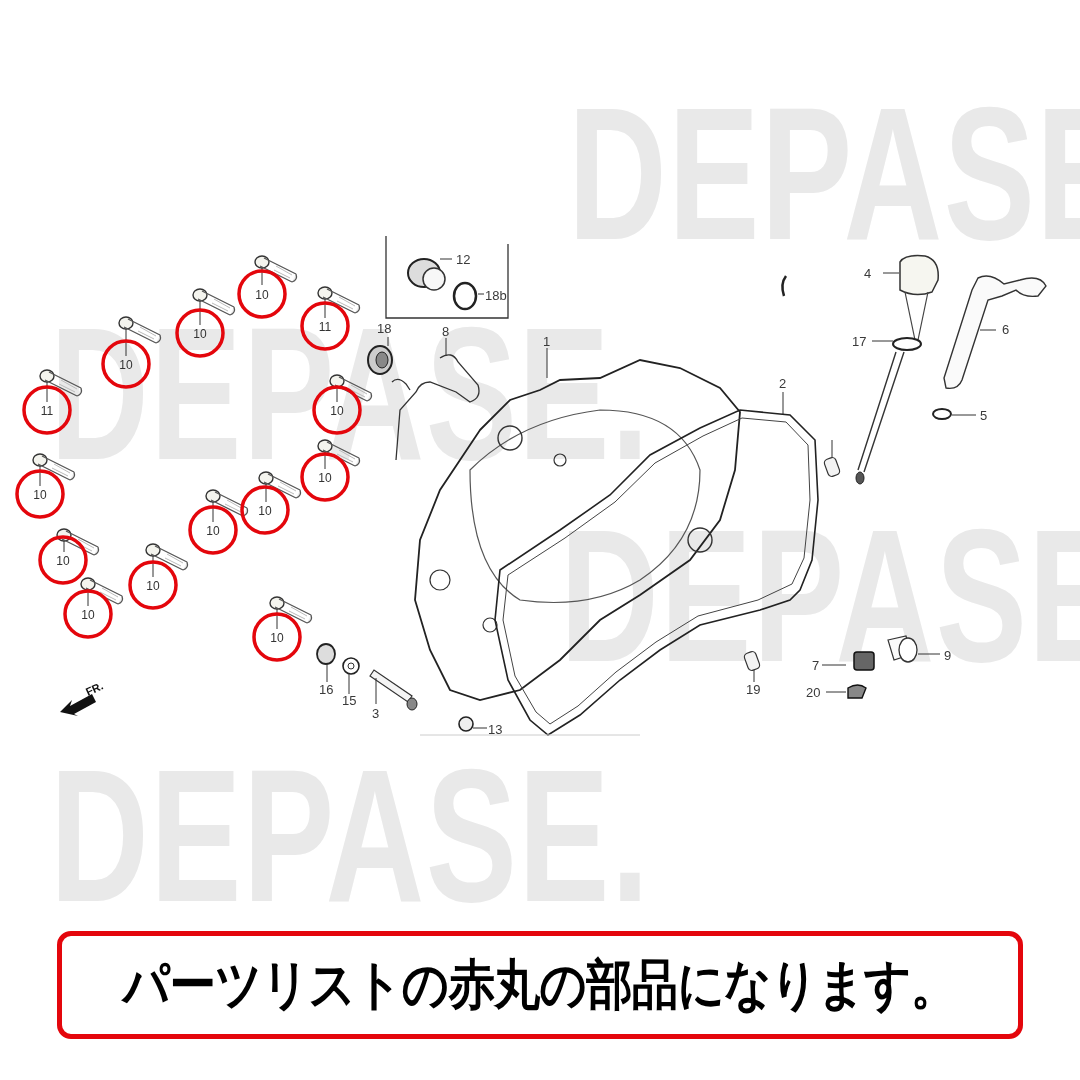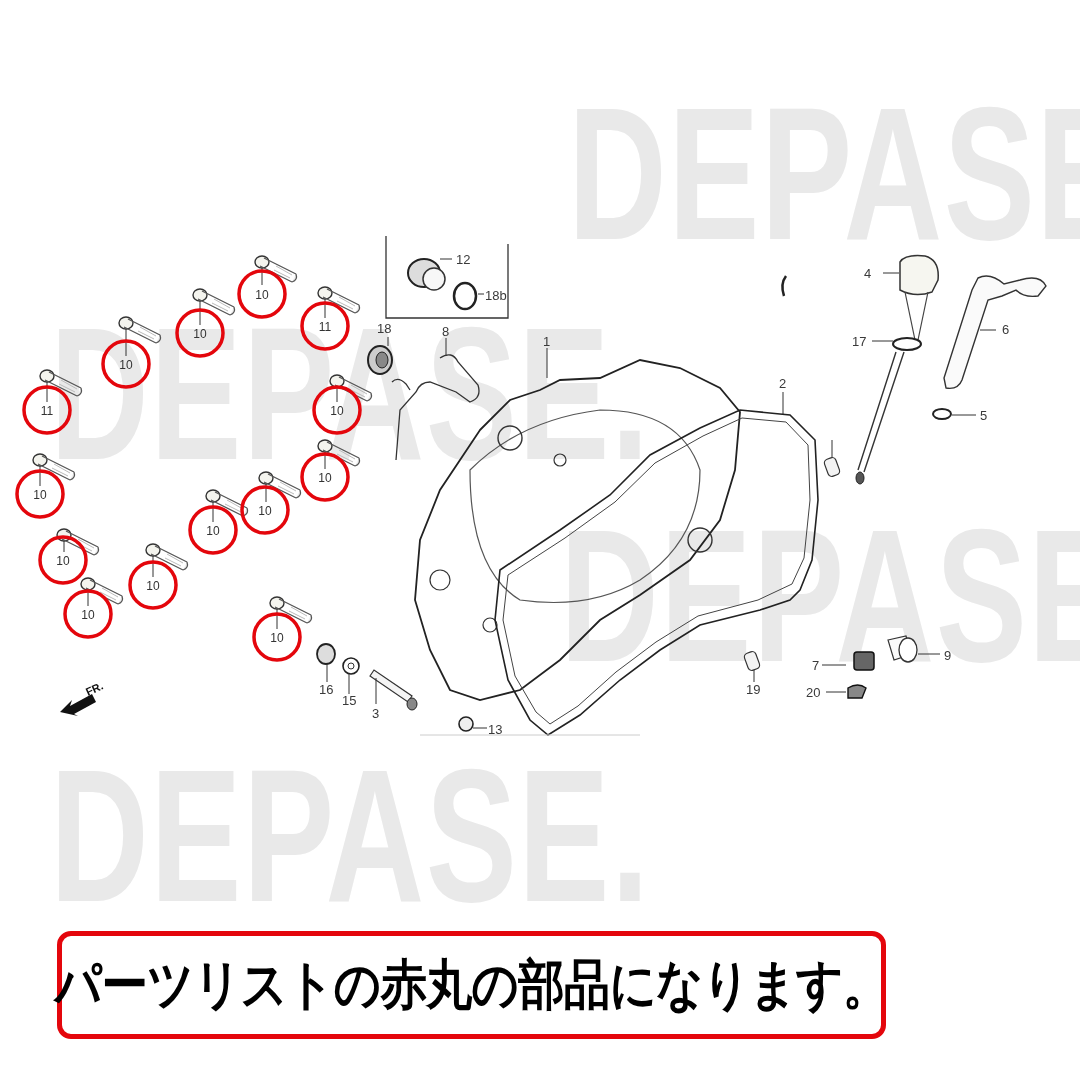--- a/index.html
+++ b/index.html
@@ -1,21 +1,21 @@
 <!DOCTYPE html>
 <html><head>
 <meta charset="utf-8">
 <style>
   html, body { margin:0; padding:0; background:#ffffff; }
   body { width:1080px; height:1080px; position:relative; overflow:hidden; font-family:"Liberation Sans", sans-serif; }
   .watermark { position:absolute; font-family:"Liberation Sans", sans-serif; font-weight:bold; color:#e9e9e9; letter-spacing:2px; transform:scaleX(0.72); transform-origin:left top; white-space:nowrap; line-height:1; z-index:0; }
   #diagram { position:absolute; left:0; top:0; width:1080px; height:1080px; z-index:1; }
   .part-label { font-family:"Liberation Sans", sans-serif; font-size:13px; fill:#3a3a3a; }
   .callout-label { font-family:"Liberation Sans", sans-serif; font-size:12px; fill:#333; }
-  .caption-box { position:absolute; left:57px; top:931px; width:829px; height:108px; box-sizing:border-box; border:5px solid #e4060c; border-radius:14px; background:#fff; display:flex; align-items:center; justify-content:center; z-index:2; }
+  .caption-box { position:absolute; left:57px; top:931px; width:966px; height:108px; box-sizing:border-box; border:5px solid #e4060c; border-radius:14px; background:#fff; display:flex; align-items:center; justify-content:center; z-index:2; }
   .caption-text { font-family:"DejaVu Sans", sans-serif; font-weight:bold; font-size:54px; color:#000; letter-spacing:-1px; transform:scaleX(0.86); white-space:nowrap; }
 </style>
 </head>
 <body>
 
 <div class="watermark" style="left:568px; top:78px; font-size:190px;">DEPASE.</div>
 <div class="watermark" style="left:50px; top:298px; font-size:190px;">DEPASE.</div>
 <div class="watermark" style="left:560px; top:500px; font-size:190px;">DEPASE.</div>
 <div class="watermark" style="left:50px; top:740px; font-size:190px;">DEPASE.</div>
 

